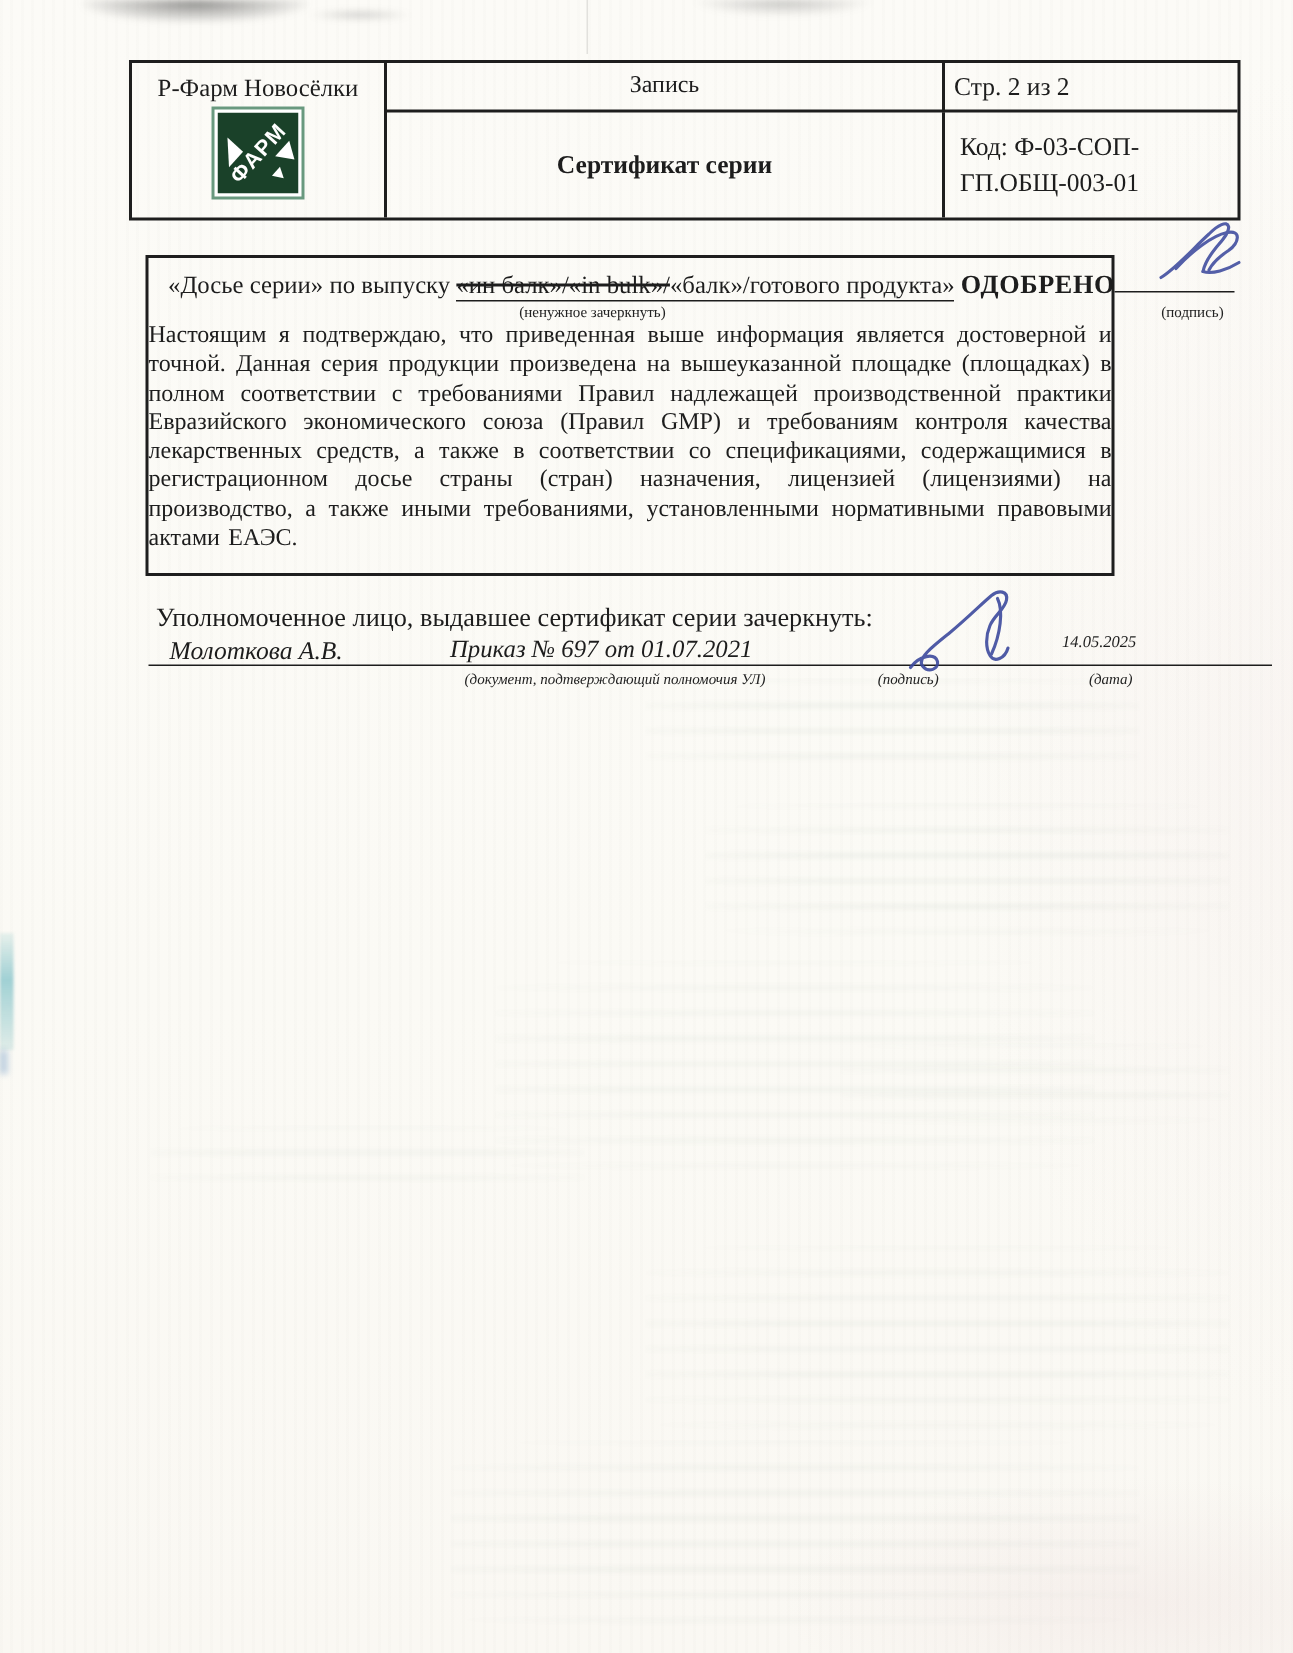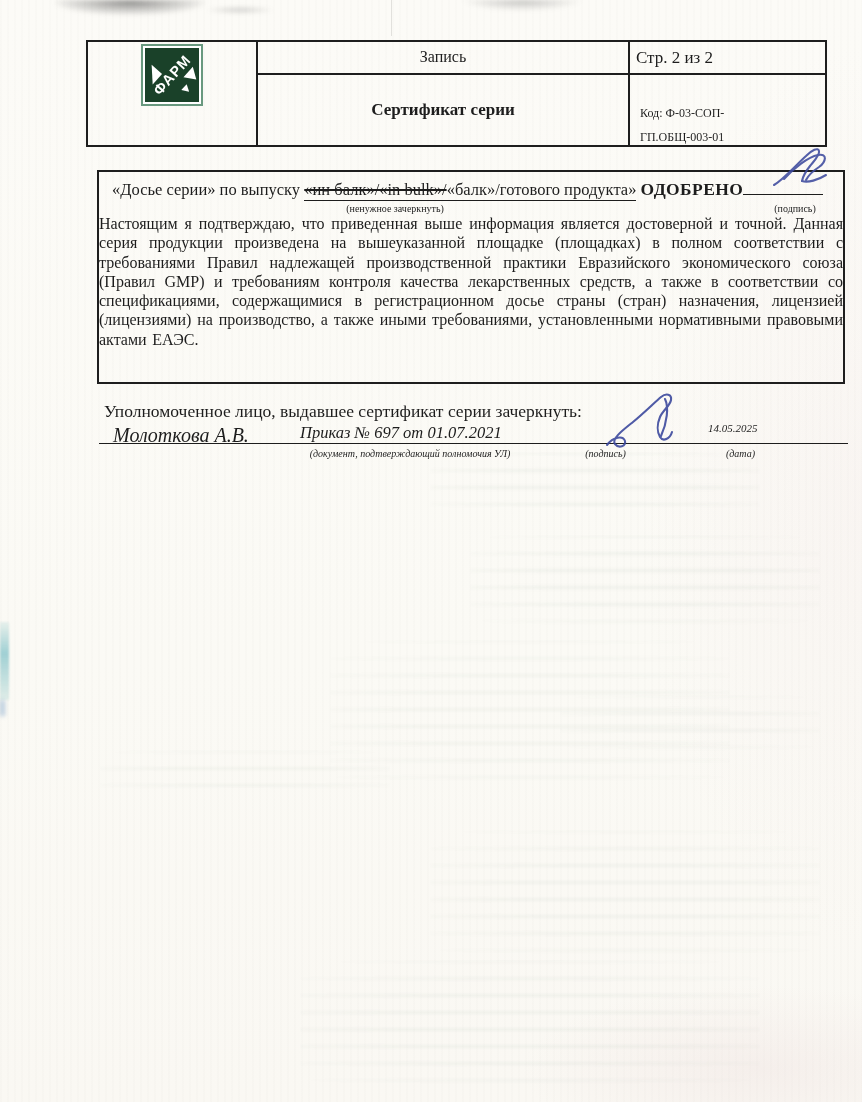--- a/index.html
+++ b/index.html
@@ -46,41 +46,41 @@
     grid-template-columns:170px 372px 1fr;grid-template-rows:33px 1fr;
     background:transparent;font-size:17px;}
   .hdr .c{overflow:hidden;}
   .cell-org{grid-row:1/3;border-right:2px solid #1e1e1e;text-align:center;}
   .org-name{padding-top:7px;font-size:16.5px;}
   .logo-wrap{margin-top:2px;display:flex;justify-content:center;}
   .logo{width:62px;height:62px;border:2px solid #69997f;background:#fff;padding:2px;box-sizing:border-box;display:block;}
   .cell-zapis{border-right:2px solid #1e1e1e;border-bottom:2px solid #1e1e1e;text-align:center;padding-top:6px;font-size:16px;}
   .cell-page{border-bottom:2px solid #1e1e1e;padding:6px 8px 0 6px;}
   .cell-title{border-right:2px solid #1e1e1e;display:flex;align-items:center;justify-content:center;font-weight:bold;font-size:17px;}
-  .cell-code{padding:26px 4px 0 10px;line-height:24px;font-size:12px;}
+  .cell-code{padding:11px 4px 0 10px;line-height:24px;font-size:17px;}
   .cell-code span{display:block;}
 
   
-  .box{position:absolute;left:97px;top:170px;width:748px;height:214px;border:2px solid #1e1e1e;box-sizing:border-box;}
+  .box{position:absolute;left:97px;top:170px;width:646px;height:214px;border:2px solid #1e1e1e;box-sizing:border-box;}
   .approval-line{padding:7px 8px 0 13px;font-size:16.5px;white-space:nowrap;}
   .options{border-bottom:1.6px solid #1d1d1d;padding-bottom:1px;}
   .struck{text-decoration:line-through;text-decoration-thickness:1.6px;}
   .approved{font-weight:bold;font-size:17.5px;letter-spacing:.4px;}
   .blankline{display:inline-block;width:80px;border-bottom:1.6px solid #1d1d1d;height:13px;}
   .note{position:absolute;font-size:10px;color:#222;text-align:center;}
   .note-strike{left:208px;top:31px;width:176px;}
   .note-sign1{left:648px;top:31px;width:96px;}
   .box p{margin:0 0;font-size:16px;line-height:19.3px;text-align:justify;word-spacing:1.6px;}
   .p1{margin-top:14px !important;}
   .p2{padding-left:5px;}
 
   
   .sign-heading{position:absolute;left:104px;top:401px;font-size:17.5px;}
   .it{font-style:italic;}
-  .signer-name{position:absolute;left:113px;top:424px;font-size:20px;}
+  .signer-name{position:absolute;left:113px;top:424px;font-size:17px;}
   .authority{position:absolute;left:300px;top:423px;font-size:16.5px;}
   .sdate{position:absolute;left:708px;top:422px;font-size:11px;}
   .sign-rule{position:absolute;left:99px;top:443px;width:749px;border-top:1.6px solid #1d1d1d;}
   .subnote{position:absolute;top:448px;font-size:10px;font-style:italic;text-align:center;color:#222;}
   .n-doc{left:255px;width:310px;}
   .n-sign{left:558px;width:95px;}
   .n-date{left:698px;width:85px;}
 
   .sig{position:absolute;}
   .sig svg{display:block;overflow:visible;}
@@ -101,20 +101,21 @@
   <div class="bleed b1"></div>
   <div class="bleed b2"></div>
   <div class="bleed b3"></div>
   <div class="bleed b4"></div>
   <div class="bleed b5"></div>
   <div class="bleed b6"></div>
   <div class="bleed b7"></div>
 
   <div class="hdr">
     <div class="c cell-org">
+      <div class="org-name">Р-Фарм Новосёлки</div>
       <div class="logo-wrap">
         <svg class="logo" viewBox="0 0 54 54" xmlns="http://www.w3.org/2000/svg">
           <rect width="54" height="54" fill="#1a4129"></rect>
           <g transform="rotate(-48 27 27)">
             <path d="M7 19 L21 5 L21 19 Z" fill="#ffffff"></path>
             <text x="27" y="32" text-anchor="middle" font-family="Liberation Sans, sans-serif" font-weight="bold" font-size="14.5" letter-spacing="1" fill="#ffffff">ФАРМ</text>
             <path d="M33 37 L47 37 L40 48 Z" fill="#ffffff"></path>
             <path d="M22 44 L30 44 L26 51 Z" fill="#ffffff"></path>
           </g>
         </svg>

